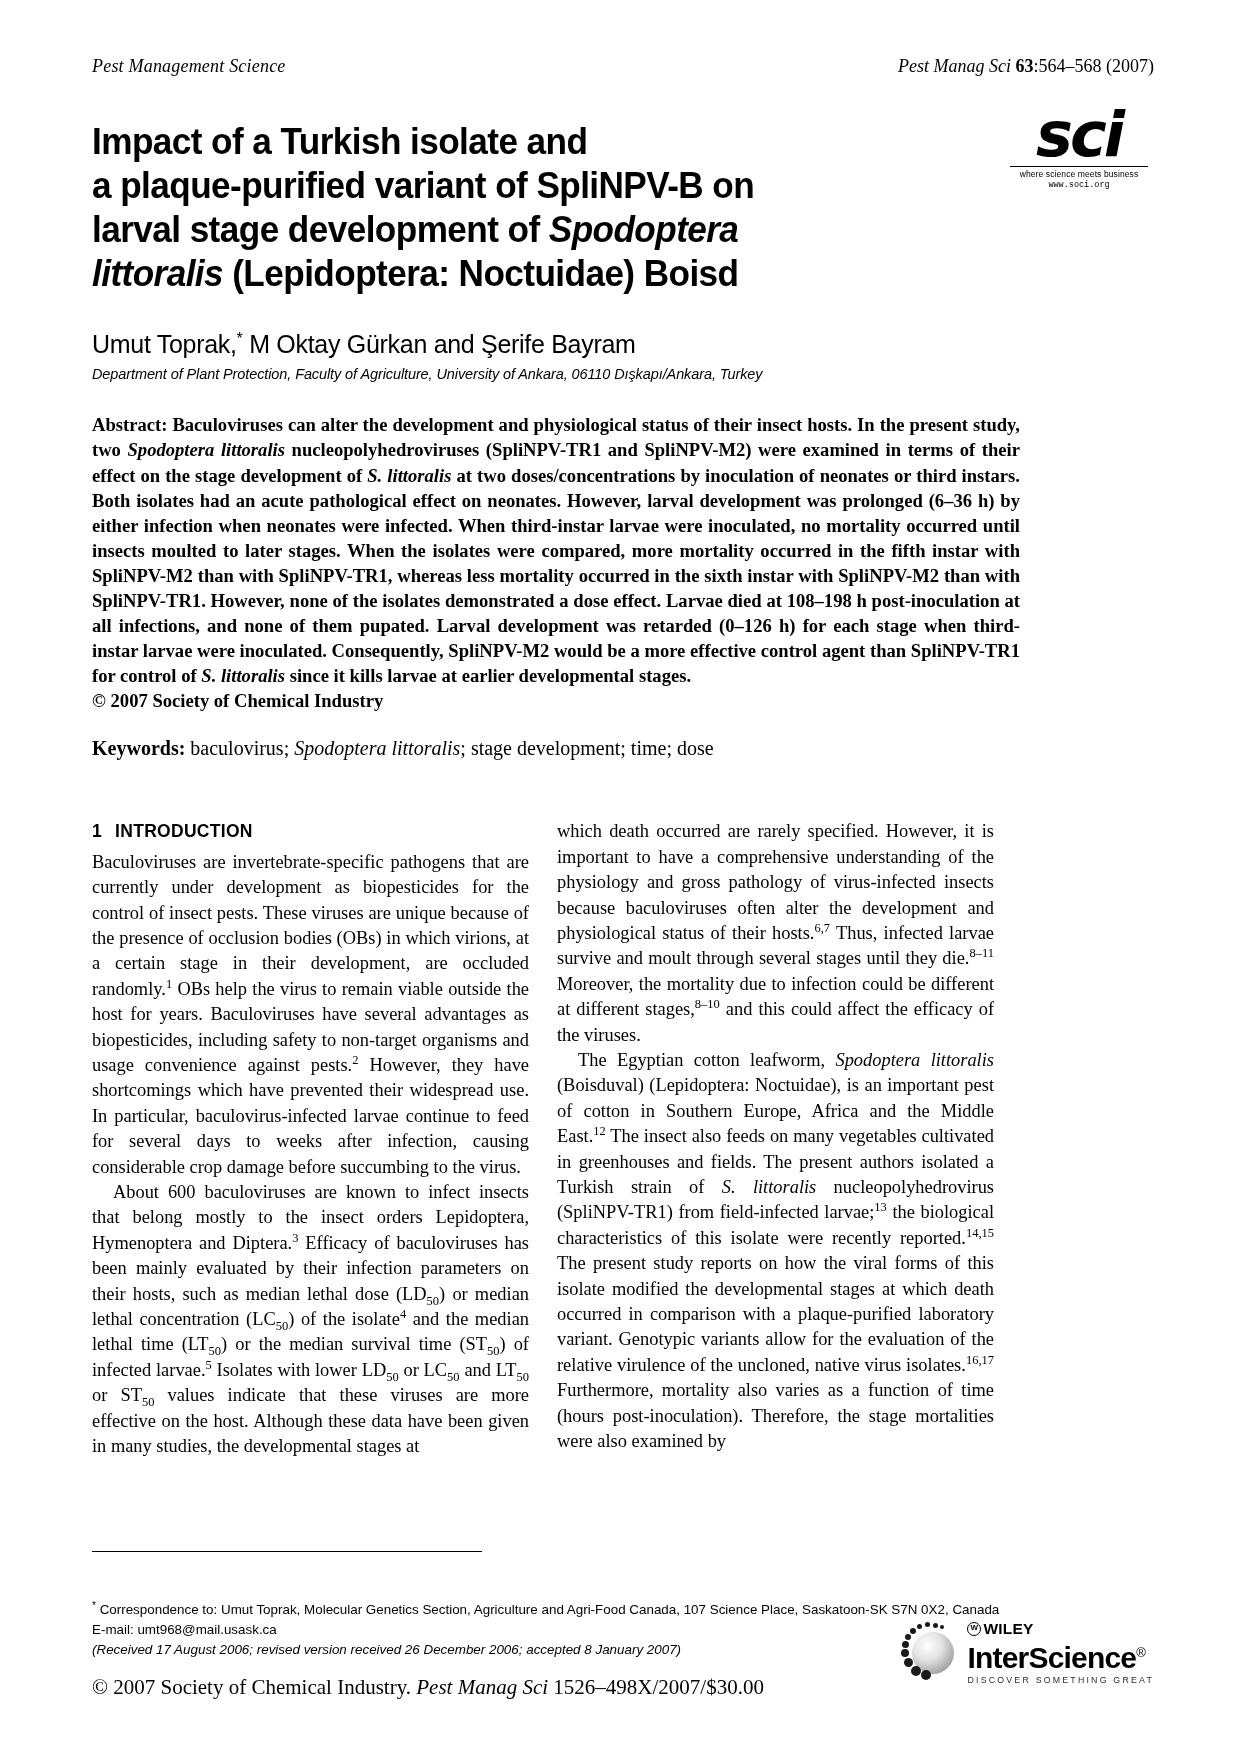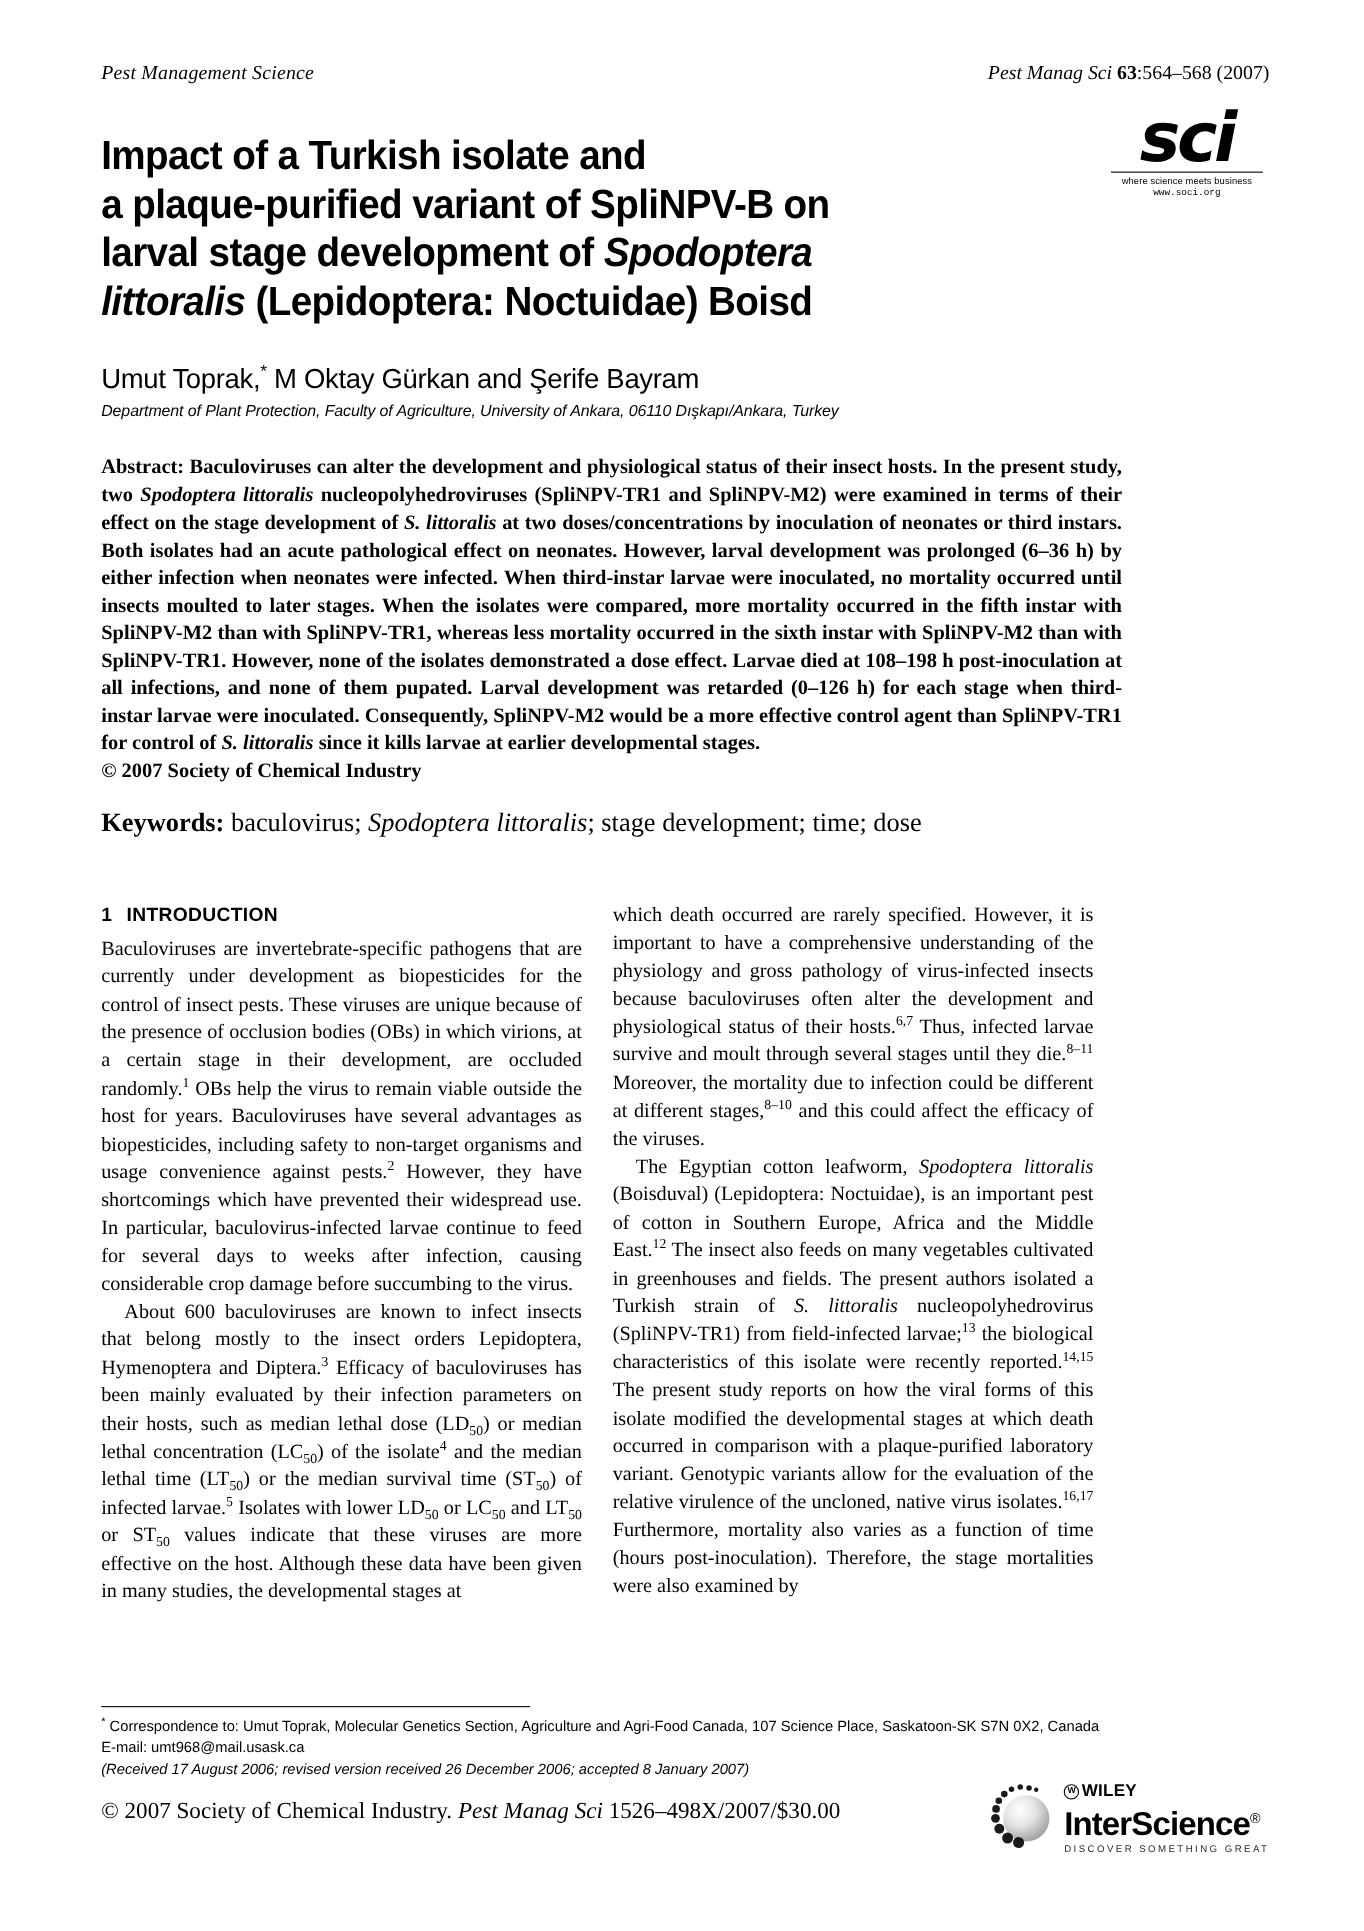--- a/index.html
+++ b/index.html
@@ -42,21 +42,21 @@
     font-family: "Liberation Serif", serif;
     font-size: 18px;
   }
   .runhead-right .jrn { font-style: italic; }
   .runhead-right .vol { font-weight: bold; font-style: normal; }
 
   
   .scilogo {
     position: absolute;
     right: 86px;
-    top: 96px;
+    top: 106px;
     width: 150px;
     text-align: center;
   }
   .scilogo .mark {
     font-family: "DejaVu Sans", sans-serif;
     font-weight: bold;
     font-style: italic;
     font-size: 62px;
     line-height: 58px;
     letter-spacing: -3px;
@@ -125,21 +125,21 @@
   .copyline {
     font-family: "Liberation Serif", serif;
     font-weight: bold;
     font-size: 18.6px;
     line-height: 25px;
   }
   .keywords {
     margin-top: 23px;
     width: 928px;
     font-family: "Liberation Serif", serif;
-    font-size: 24px;
+    font-size: 20px;
     line-height: 25px;
   }
   .keywords .kw-label { font-weight: bold; }
   .keywords .it { font-style: italic; }
 
   
   .columns {
     margin-top: 58px;
     width: 928px;
     display: flex;
@@ -181,21 +181,21 @@
     position: absolute;
     left: 92px;
     top: 1551px;
     width: 390px;
     height: 1px;
     background: #000;
   }
   .footnote {
     position: absolute;
     left: 92px;
-    top: 1556px;
+    top: 1596px;
     width: 930px;
     font-family: "Liberation Sans", sans-serif;
     font-size: 13.4px;
     line-height: 19.6px;
   }
   .footnote .star { vertical-align: super; font-size: 10px; }
   .footnote .ital { font-style: italic; }
   .footnote .doi { font-family: "Liberation Serif", serif; font-size: 14px; }
   .footnote .final {
     margin-top: 19px;

